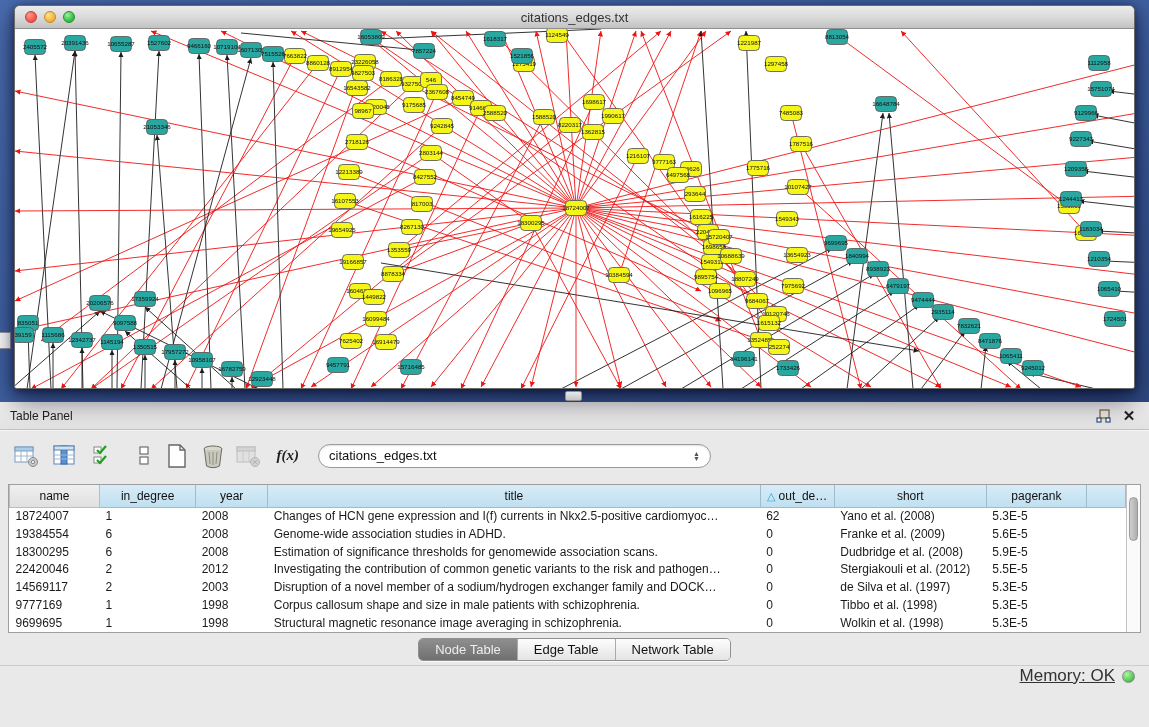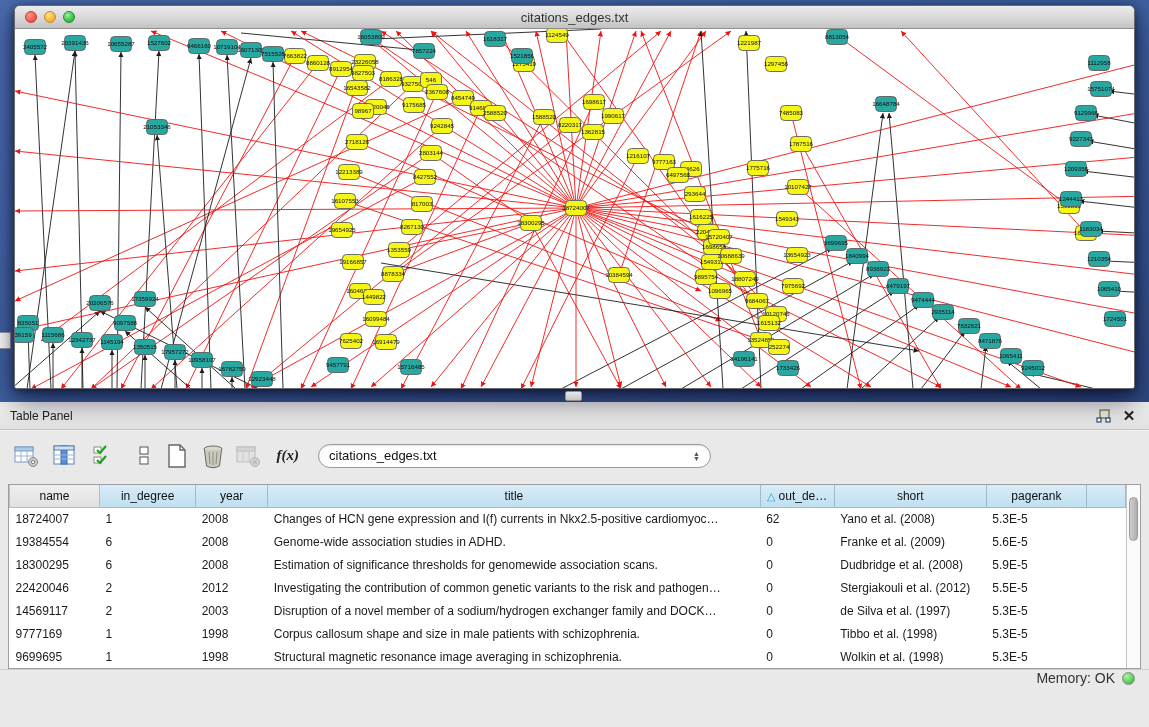--- a/index.html
+++ b/index.html
@@ -67,21 +67,21 @@
   .tabbar { height:32px; flex:0 0 32px; display:flex; align-items:center; justify-content:center; }
   .seg-group { display:flex; border:1px solid #8f8f8f; border-radius:5px; overflow:hidden;
     box-shadow:0 1px 1px rgba(255,255,255,.8), inset 0 1px 0 rgba(255,255,255,.6); }
   .seg { padding:3px 16px; font-size:13px; color:#111;
     background:linear-gradient(#fdfdfd,#e4e4e4); border-left:1px solid #aaa; }
   .seg:first-child { border-left:none; }
   .seg.sel { background:linear-gradient(#8f8f8f,#707070); color:#ededed; }
 
   .statusbar { flex:1; border-top:1px solid #cdcdcd; display:flex; align-items:center;
     justify-content:flex-end; padding:0 14px; }
-  .mem-label { font-size:14px; color:#333; margin-right:7px; }
+  .mem-label { font-size:17px; color:#333; margin-right:7px;text-decoration:underline; }
   .mem-dot { width:13px; height:13px; border-radius:50%;
     background:radial-gradient(circle at 35% 30%,#b2f2a8,#4ecb4e 65%,#2f9e2f); border:1px solid #8a8a8a; }
 </style>
 </head>
 <body>
 
 <div class="desktop">
   <div class="bg-sliver"></div>
 
   <div class="net-window">
@@ -672,18 +672,25 @@
             <td>5.3E-5</td>
             <td></td>
           </tr>
         </tbody>
     </table>
     <div class="vscroll">
       <div class="vthumb"></div>
     </div>
   </div>
 
+  <div class="tabbar">
+    <div class="seg-group" id="tab-group">
+        <div class="seg sel">Node Table</div>
+        <div class="seg">Edge Table</div>
+        <div class="seg">Network Table</div>
+      </div>
+  </div>
 
   <div class="statusbar">
     <span class="mem-label">Memory: OK</span>
     <span class="mem-dot"></span>
   </div>
 </div>
 
 </body></html>

